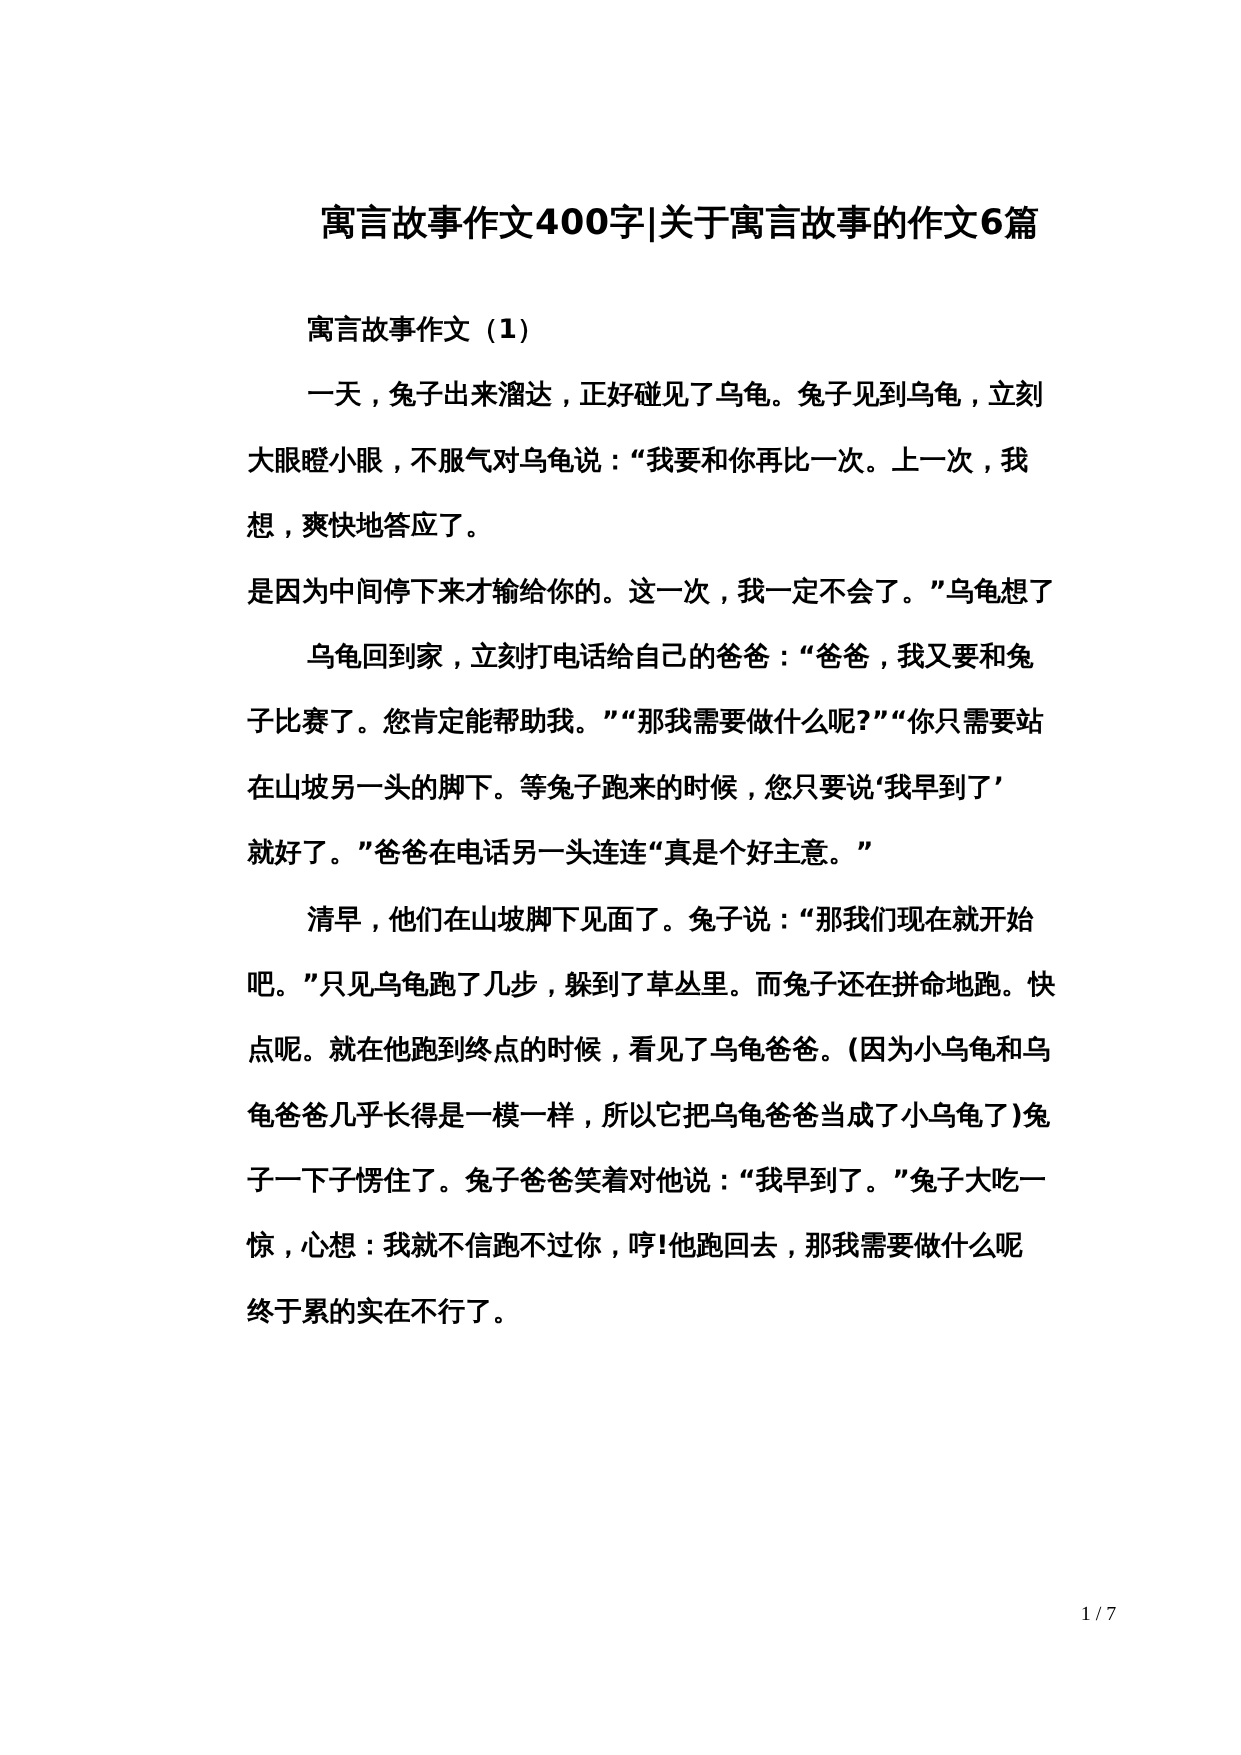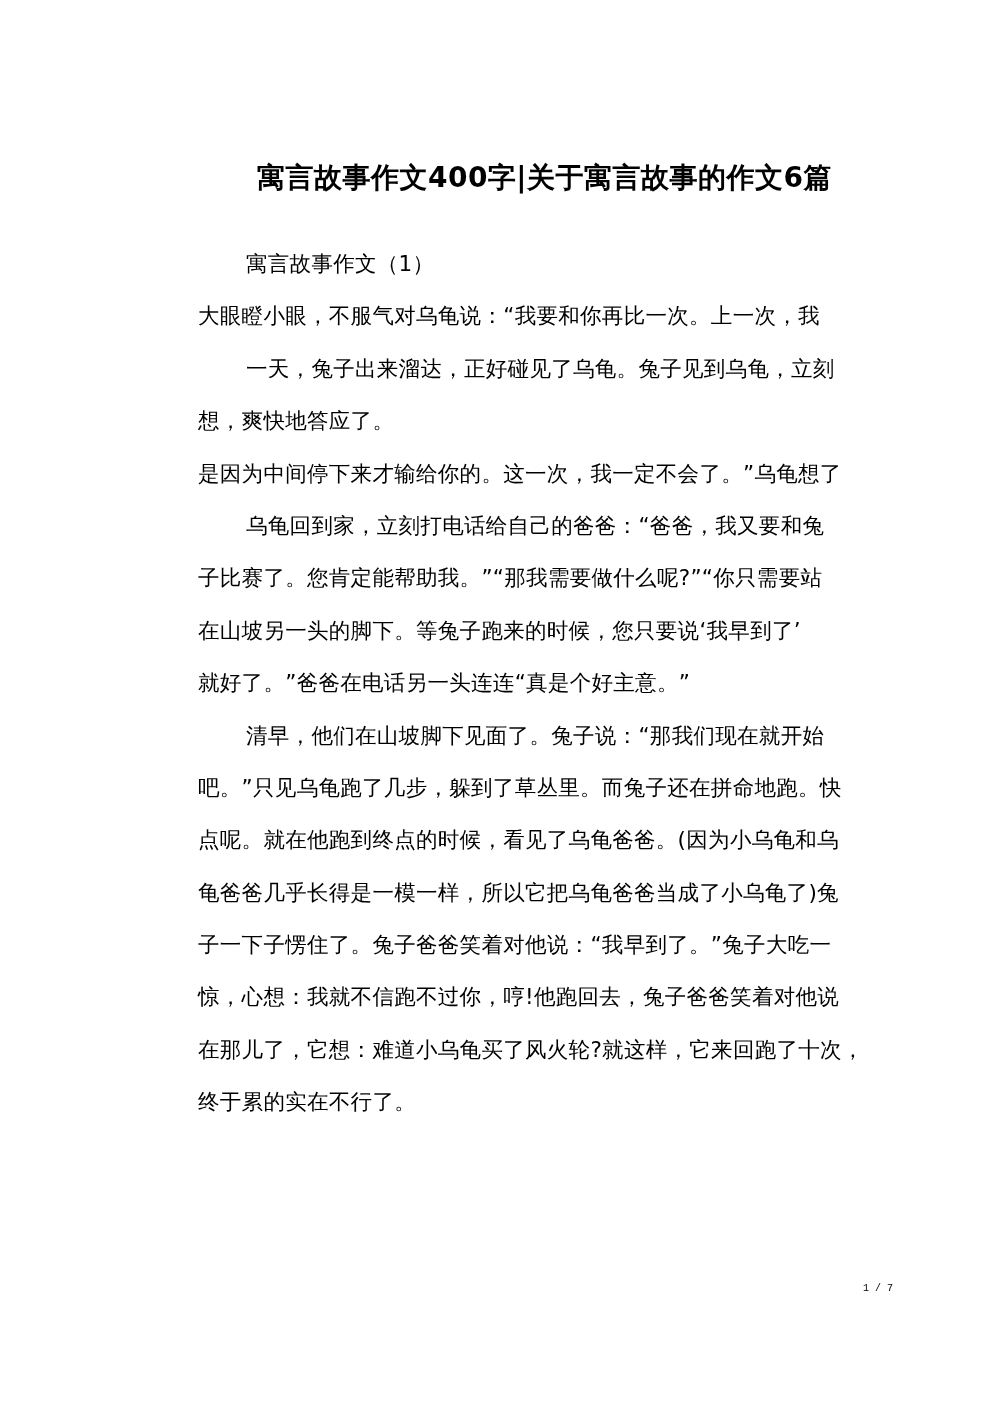--- a/index.html
+++ b/index.html
@@ -2,43 +2,42 @@
 <html><head>
   <meta charset="utf-8">
   <style>
     html, body { margin: 0; padding: 0; background: #ffffff; }
     body { width: 993px; height: 1404px; position: relative; overflow: hidden;
       font-family: "DejaVu Sans", "Liberation Sans", sans-serif; color: #000; }
     .page { position: absolute; left: 0; top: 0; width: 993px; height: 1404px; margin-left: 48px; }
     .title { position: absolute; left: 0; width: 993px; top: 158px; text-align: center;
       font-size: 28px; font-weight: bold; letter-spacing: 0.5px; line-height: 40px; }
     .body { position: absolute; left: 150px; top: 238px; width: 700px; }
-    .line { font-size: 21.5px; line-height: 52.4px; height: 52.4px; white-space: nowrap; letter-spacing: 0.3px; }
+    .line { font-size: 21.5px; line-height: 52.4px; height: 52.4px; white-space: nowrap; letter-spacing: 0.3px; font-weight: bold; }
     .indent { padding-left: 48px; }
-    .pagenum { position: absolute; right: 148px; top: 1283px; font-size: 10px;
-      font-family: Liberation Mono, monospace; }
+    .pagenum { position: absolute; right: 148px; top: 1283px; font-size: 16px;
+      font-family: Liberation Serif, serif; }
   </style>
 </head>
 <body>
 
 <div class="page">
   <div class="title">寓言故事作文400字|关于寓言故事的作文6篇</div>
   <div class="body" id="doc-body">
       <div class="line indent">寓言故事作文（1）</div>
+      <div class="line indent">一天，兔子出来溜达，正好碰见了乌龟。兔子见到乌龟，立刻</div>
       <div class="line">大眼瞪小眼，不服气对乌龟说：“我要和你再比一次。上一次，我</div>
-      <div class="line indent">一天，兔子出来溜达，正好碰见了乌龟。兔子见到乌龟，立刻</div>
       <div class="line">想，爽快地答应了。</div>
       <div class="line">是因为中间停下来才输给你的。这一次，我一定不会了。”乌龟想了</div>
       <div class="line indent">乌龟回到家，立刻打电话给自己的爸爸：“爸爸，我又要和兔</div>
       <div class="line">子比赛了。您肯定能帮助我。”“那我需要做什么呢?”“你只需要站</div>
       <div class="line">在山坡另一头的脚下。等兔子跑来的时候，您只要说‘我早到了’</div>
       <div class="line">就好了。”爸爸在电话另一头连连“真是个好主意。”</div>
       <div class="line indent">清早，他们在山坡脚下见面了。兔子说：“那我们现在就开始</div>
       <div class="line">吧。”只见乌龟跑了几步，躲到了草丛里。而兔子还在拼命地跑。快</div>
       <div class="line">点呢。就在他跑到终点的时候，看见了乌龟爸爸。(因为小乌龟和乌</div>
       <div class="line">龟爸爸几乎长得是一模一样，所以它把乌龟爸爸当成了小乌龟了)兔</div>
       <div class="line">子一下子愣住了。兔子爸爸笑着对他说：“我早到了。”兔子大吃一</div>
-      <div class="line">惊，心想：我就不信跑不过你，哼!他跑回去，兔子爸爸笑着对他说</div>
-      <div class="line">在那儿了，它想：难道小乌龟买了风火轮?就这样，它来回跑了十次，</div>
+      <div class="line">惊，心想：我就不信跑不过你，哼!他跑回去，那我需要做什么呢</div>
       <div class="line">终于累的实在不行了。</div>
     </div>
   <div class="pagenum">1 / 7</div>
 </div>
 
 </body></html>

